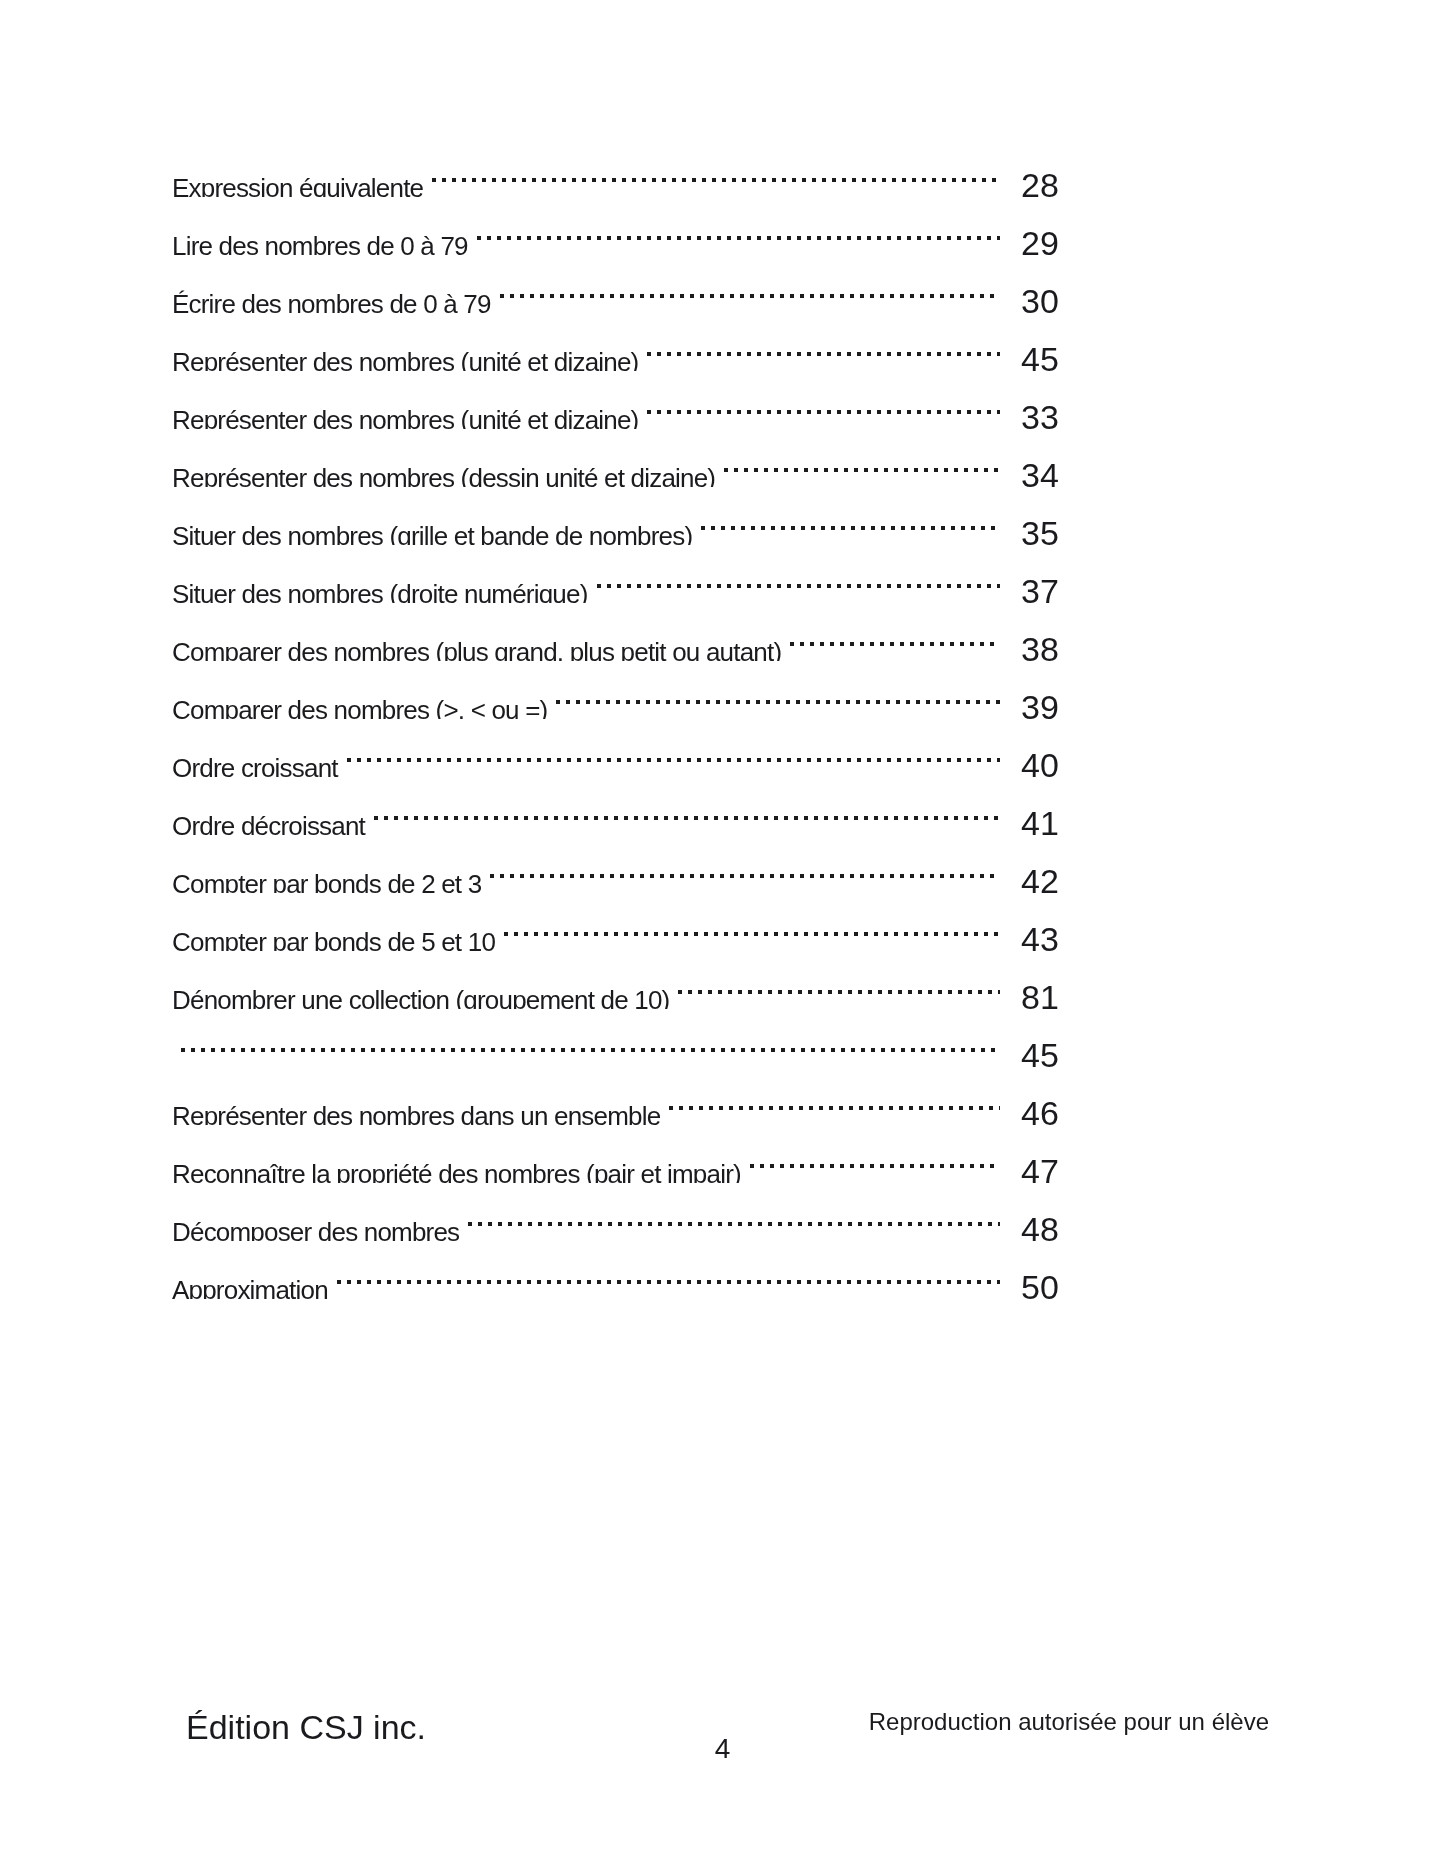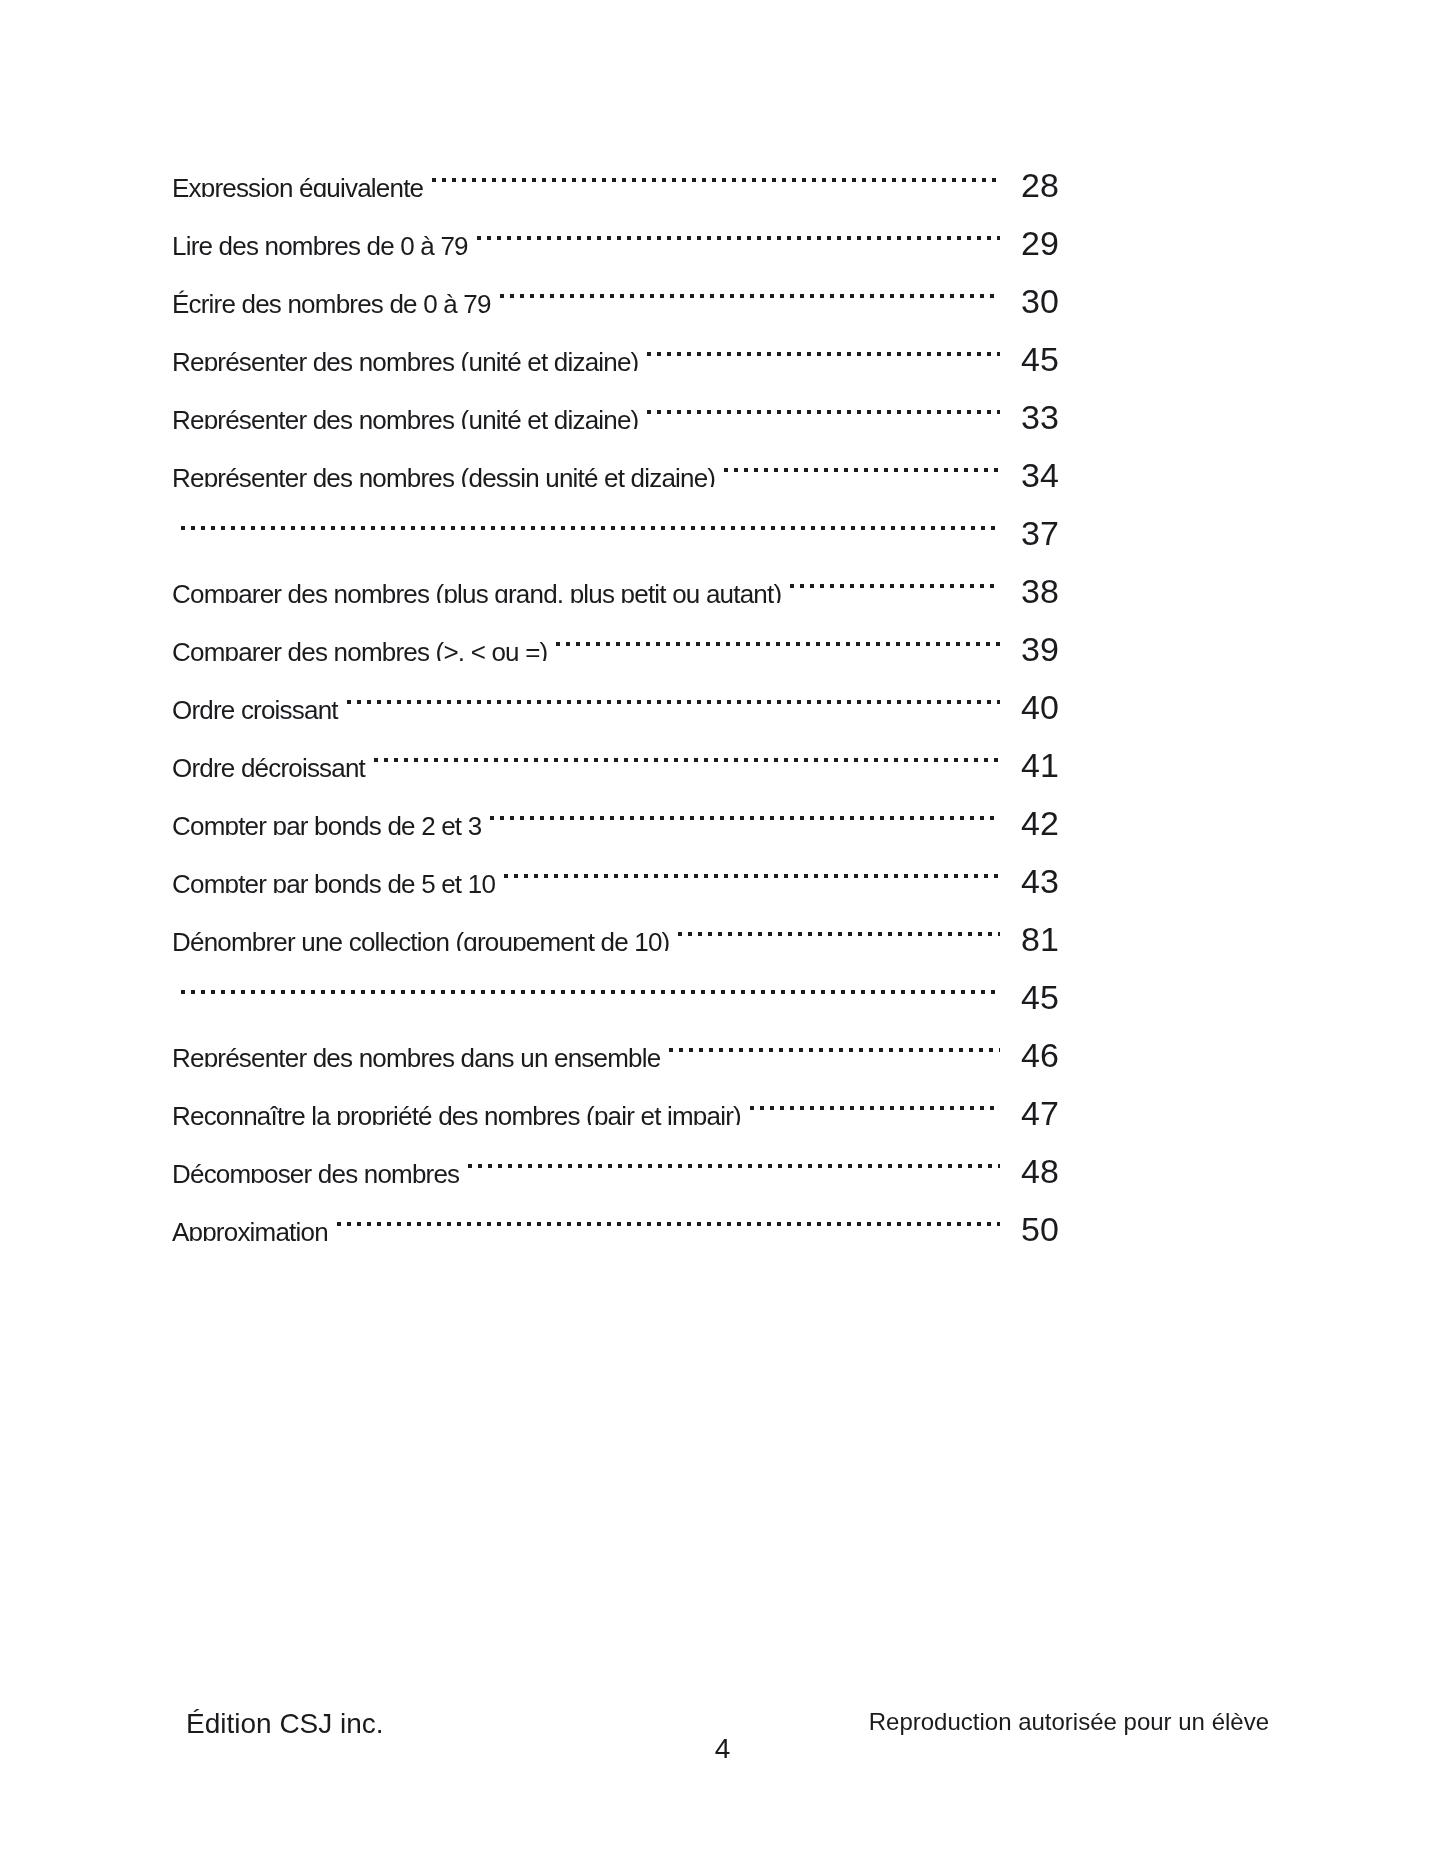--- a/index.html
+++ b/index.html
@@ -53,21 +53,21 @@
     line-height: 58px;
     font-size: 34px;
     width: 56px;
     text-align: center;
     flex: 0 0 auto;
   }
   .footer-left {
     position: absolute;
     left: 186px;
     top: 1708px;
-    font-size: 28px;
+    font-size: 34px;
   }
   .footer-center {
     position: absolute;
     left: 0;
     top: 1733px;
     width: 1445px;
     text-align: center;
     font-size: 28px;
   }
   .footer-right {
@@ -112,23 +112,29 @@
     <span class="toc-dots"></span>
     <span class="toc-page">33</span>
   </div>
 
   <div class="toc-row">
     <span class="toc-label">Représenter des nombres (dessin unité et dizaine)</span>
     <span class="toc-dots"></span>
     <span class="toc-page">34</span>
   </div>
 
-
-
-  <div class="toc-row">
+  <div class="toc-row">
+    <span class="toc-label">Situer des nombres (grille et bande de nombres)</span>
+    <span class="toc-dots"></span>
+    <span class="toc-page">35</span>
+  </div>
+
+
+  <div class="toc-row">
+    <span class="toc-label">Situer des nombres (droite numérique)</span>
     <span class="toc-dots"></span>
     <span class="toc-page">37</span>
   </div>
 
   <div class="toc-row">
     <span class="toc-label">Comparer des nombres (plus grand, plus petit ou autant)</span>
     <span class="toc-dots"></span>
     <span class="toc-page">38</span>
   </div>
 

